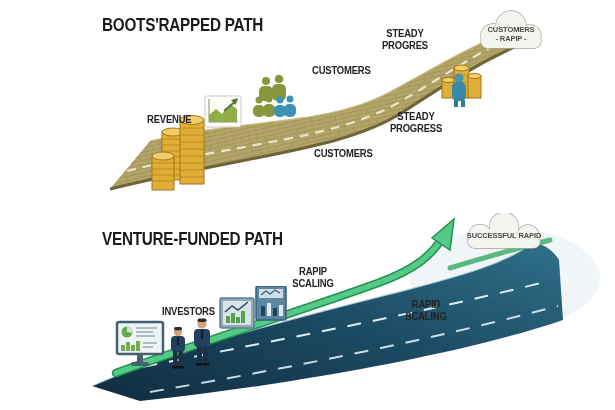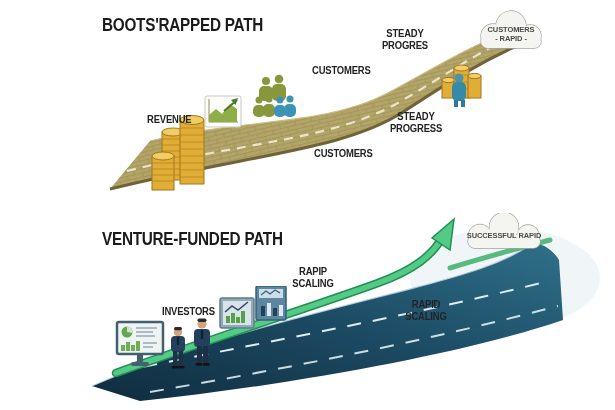--- a/index.html
+++ b/index.html
@@ -207,21 +207,21 @@
       </g>
       <g fill="#f4f4f1">
         <circle cx="21" cy="27" r="12"></circle>
           <circle cx="39" cy="17" r="15"></circle>
         <circle cx="58" cy="27" r="11"></circle>
           <rect x="9" y="26" width="60" height="13" rx="6.5"></rect>
       </g>
     </svg>
     <div class="cloud-text pad-top">
       <span>CUSTOMERS</span>
-      <span>- RAPID -</span>
+      <span>- RAPIP -</span>
     </div>
   </div>
 
   <div class="cloud" style="left:457px; top:213px; width:94px; height:42px;">
     <svg width="94" height="42" viewBox="0 0 94 42">
       <g stroke="#a3a39e" stroke-width="1.3" fill="#f4f4f1">
         <circle cx="23" cy="23" r="11.5"></circle>
           <circle cx="47" cy="14" r="14.5"></circle>
         <circle cx="71" cy="23" r="11"></circle>
           <rect x="11" y="22" width="72" height="13" rx="6.5"></rect>

